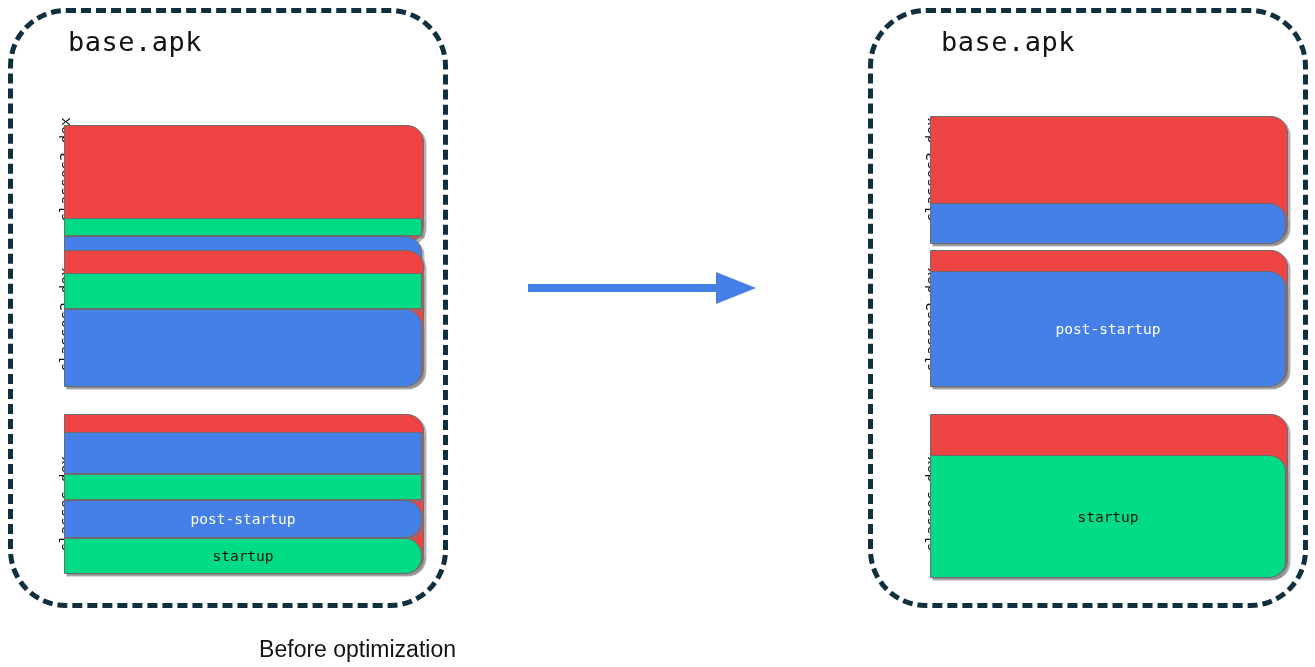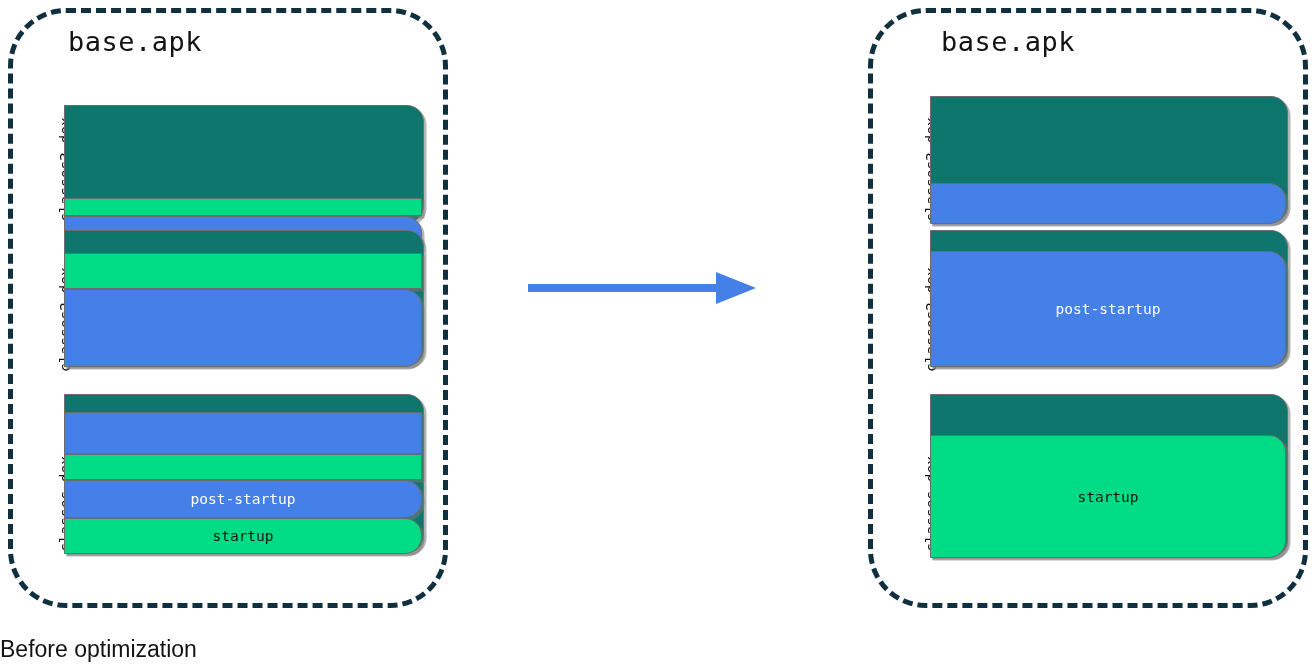--- a/index.html
+++ b/index.html
@@ -53,25 +53,26 @@
     color: #101010;
     white-space: nowrap;
     transform-origin: 0 0;
     transform: rotate(-90deg);
     letter-spacing: 0px;
   }
 
   
   .dex-box {
     position: absolute;
-    background: #0f766e;
+    background: #ef4444;
     border: 1.3px solid #6c6c6c;
     border-radius: 0 17px 17px 0;
     box-sizing: border-box;
     box-shadow: 2.5px 2.5px 0 rgba(120,120,120,0.55);
+    margin-top: 20px;
   }
 
   
   .slab {
     position: absolute;
     left: -1px;
     border: 1.3px solid #6c6c6c;
     box-sizing: border-box;
     box-shadow: 2.5px 2.5px 0 rgba(120,120,120,0.55);
     display: flex;
@@ -94,21 +95,21 @@
     height: 52px;
   }
 
   
   .caption {
     position: absolute;
     top: 636px;
     font-family: "Liberation Sans", sans-serif;
     font-size: 23px;
     color: #131313;
-    text-align: left;
+    text-align: right;
     white-space: nowrap;
   }
   .caption.left  { left: 0px;   width: 456px; }
   .caption.right { left: 860px; width: 456px; }
 </style>
 </head>
 <body>
 
 <div class="stage">
 

